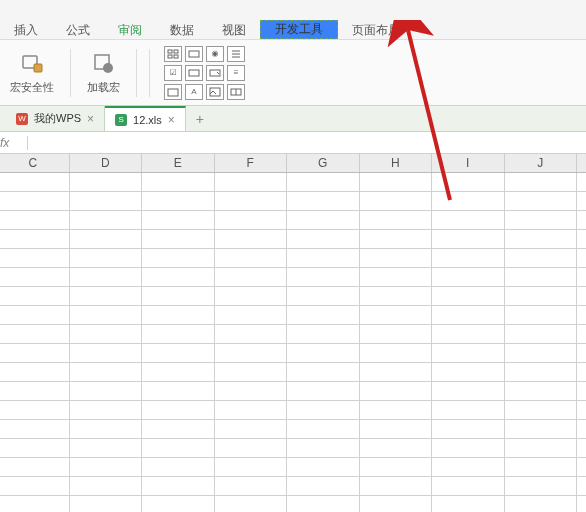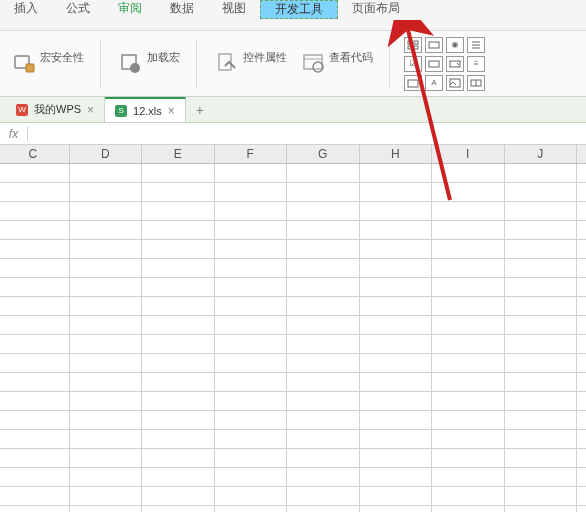--- a/index.html
+++ b/index.html
@@ -9,37 +9,37 @@
   background: #fff;
   width: 586px;
   height: 512px;
   overflow: hidden;
   position: relative;
   color: #333;
 }
 .menu-bar {
   display: flex;
   background: #f5f5f5;
-  height: 31px;
+  height: 40px;
   border-bottom: 1px solid #ddd;
-  align-items: flex-start;
+  align-items: flex-end;
 }
 .menu-item {
   padding: 0 14px;
   display: flex;
   align-items: center;
   cursor: pointer;
   color: #555;
   font-size: 12px;
 }
 .menu-item.active {
   color: #2b9a4a;
 }
 .menu-item.highlighted {
-  background: #7dd3fc;
+  background: #3b82f6;
   border: 1px dashed #6aa35e;
   color: #333;
 }
 .ribbon {
   display: flex;
   background: #fafafa;
   height: 66px;
   border-bottom: 1px solid #d0d0d0;
   align-items: center;
 }
@@ -50,22 +50,22 @@
   padding: 0 4px;
 }
 .ribbon-sep {
   width: 1px;
   height: 48px;
   background: #ddd;
   margin: 0 6px;
 }
 .big-btn {
   display: flex;
-  flex-direction: row;
-  align-items: flex-start;
+  flex-direction: column;
+  align-items: center;
   justify-content: center;
   gap: 2px;
   padding: 4px 6px;
   cursor: pointer;
   font-size: 11px;
   color: #555;
 }
 .big-btn .icon {
   width: 28px;
   height: 28px;
@@ -126,21 +126,20 @@
 }
 .fx-bar {
   display: flex;
   align-items: center;
   height: 22px;
   border-bottom: 1px solid #d0d0d0;
   background: #fff;
 }
 .fx-label {
   width: 28px;
-  text-align: center;
   font-style: italic;
   color: #888;
   font-size: 12px;
   border-right: 1px solid #d0d0d0;
 }
 .fx-input {
   flex: 1;
   border: none;
   outline: none;
   padding: 0 6px;
@@ -222,41 +221,20 @@
       <span class="icon">
         <svg width="24" height="24" viewBox="0 0 24 24">
             <rect x="3" y="3" width="14" height="14" fill="none" stroke="#888" stroke-width="1.5"></rect>
             <circle cx="16" cy="16" r="5" fill="#888"></circle>
           </svg>
       </span>
       <span>加载宏</span>
     </div>
   </div>
   <div class="ribbon-sep"></div>
-  <div class="ribbon-group">
-    <div class="big-btn">
-      <span class="icon">
-        <svg width="24" height="24" viewBox="0 0 24 24">
-            <rect x="4" y="2" width="12" height="16" fill="none" stroke="#aaa" stroke-width="1.5"></rect>
-            <path d="M10 14 l4 -4 l6 6" stroke="#888" fill="none" stroke-width="2"></path>
-          </svg>
-      </span>
-      <span>控件属性</span>
-    </div>
-    <div class="big-btn">
-      <span class="icon">
-        <svg width="24" height="24" viewBox="0 0 24 24">
-            <rect x="3" y="3" width="18" height="14" fill="none" stroke="#aaa" stroke-width="1.5"></rect>
-            <line x1="3" y1="7" x2="21" y2="7" stroke="#aaa"></line>
-            <circle cx="17" cy="15" r="5" fill="none" stroke="#888" stroke-width="1.5"></circle>
-          </svg>
-      </span>
-      <span>查看代码</span>
-    </div>
-  </div>
   <div class="ribbon-sep"></div>
   <div class="ribbon-group">
     <div class="control-grid">
       <div class="cell">
           <svg width="12" height="10">
             <rect x="1" y="1" width="4" height="3" fill="none" stroke="#666"></rect>
             <rect x="7" y="1" width="4" height="3" fill="none" stroke="#666"></rect>
             <rect x="1" y="6" width="4" height="3" fill="none" stroke="#666"></rect>
             <rect x="7" y="6" width="4" height="3" fill="none" stroke="#666"></rect>
           </svg>

